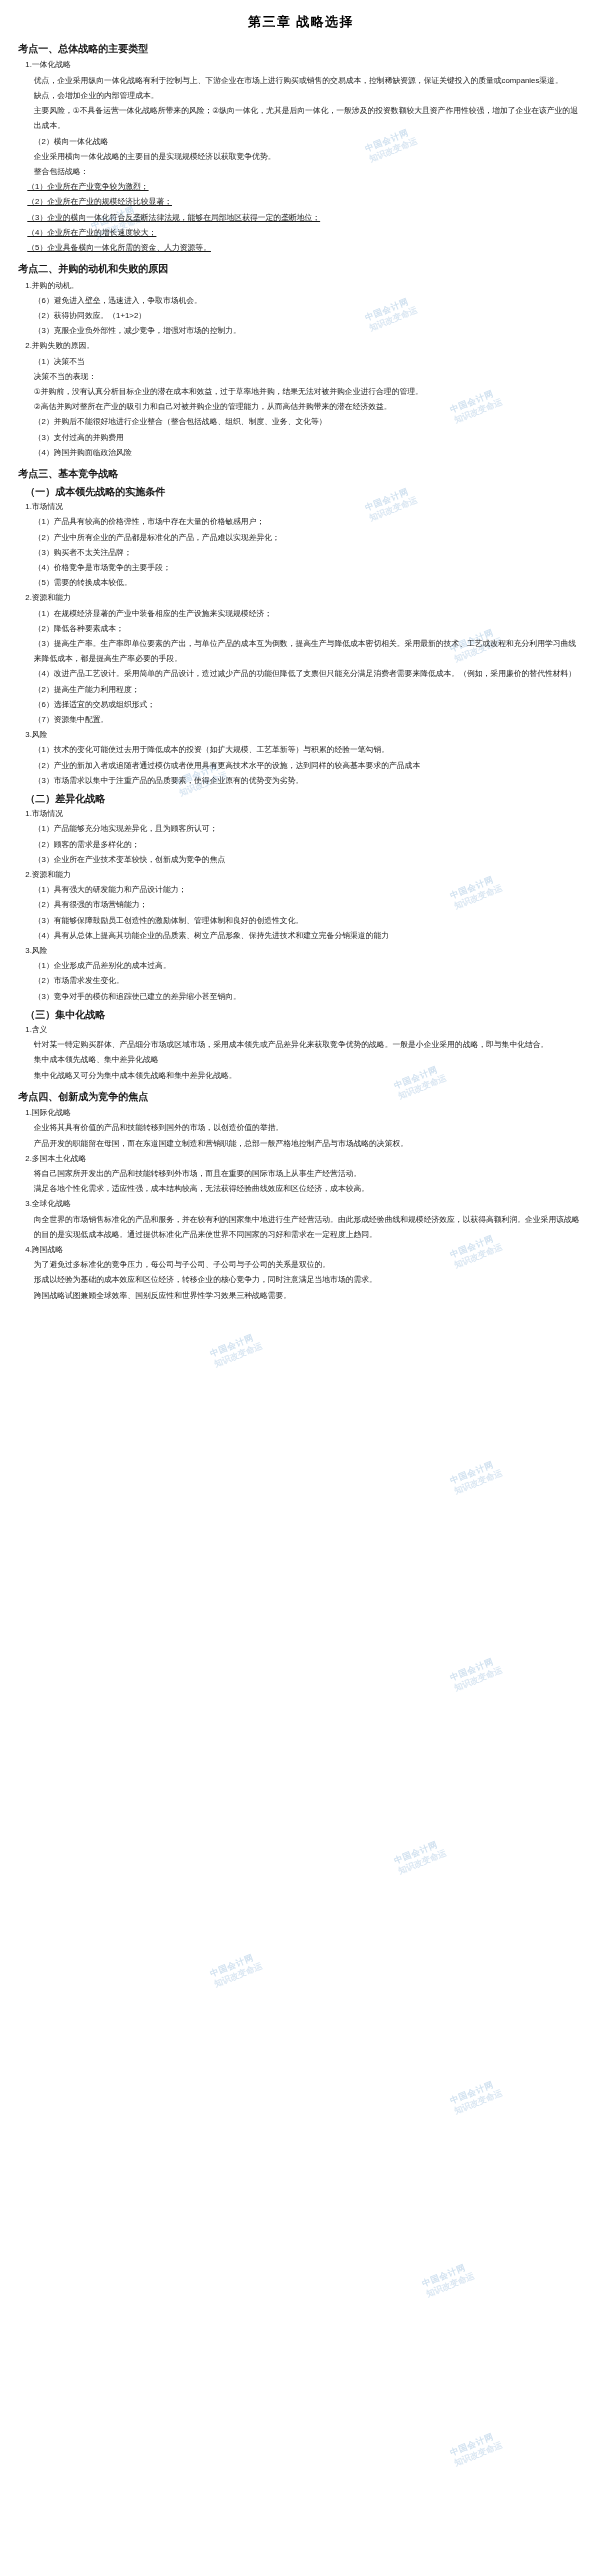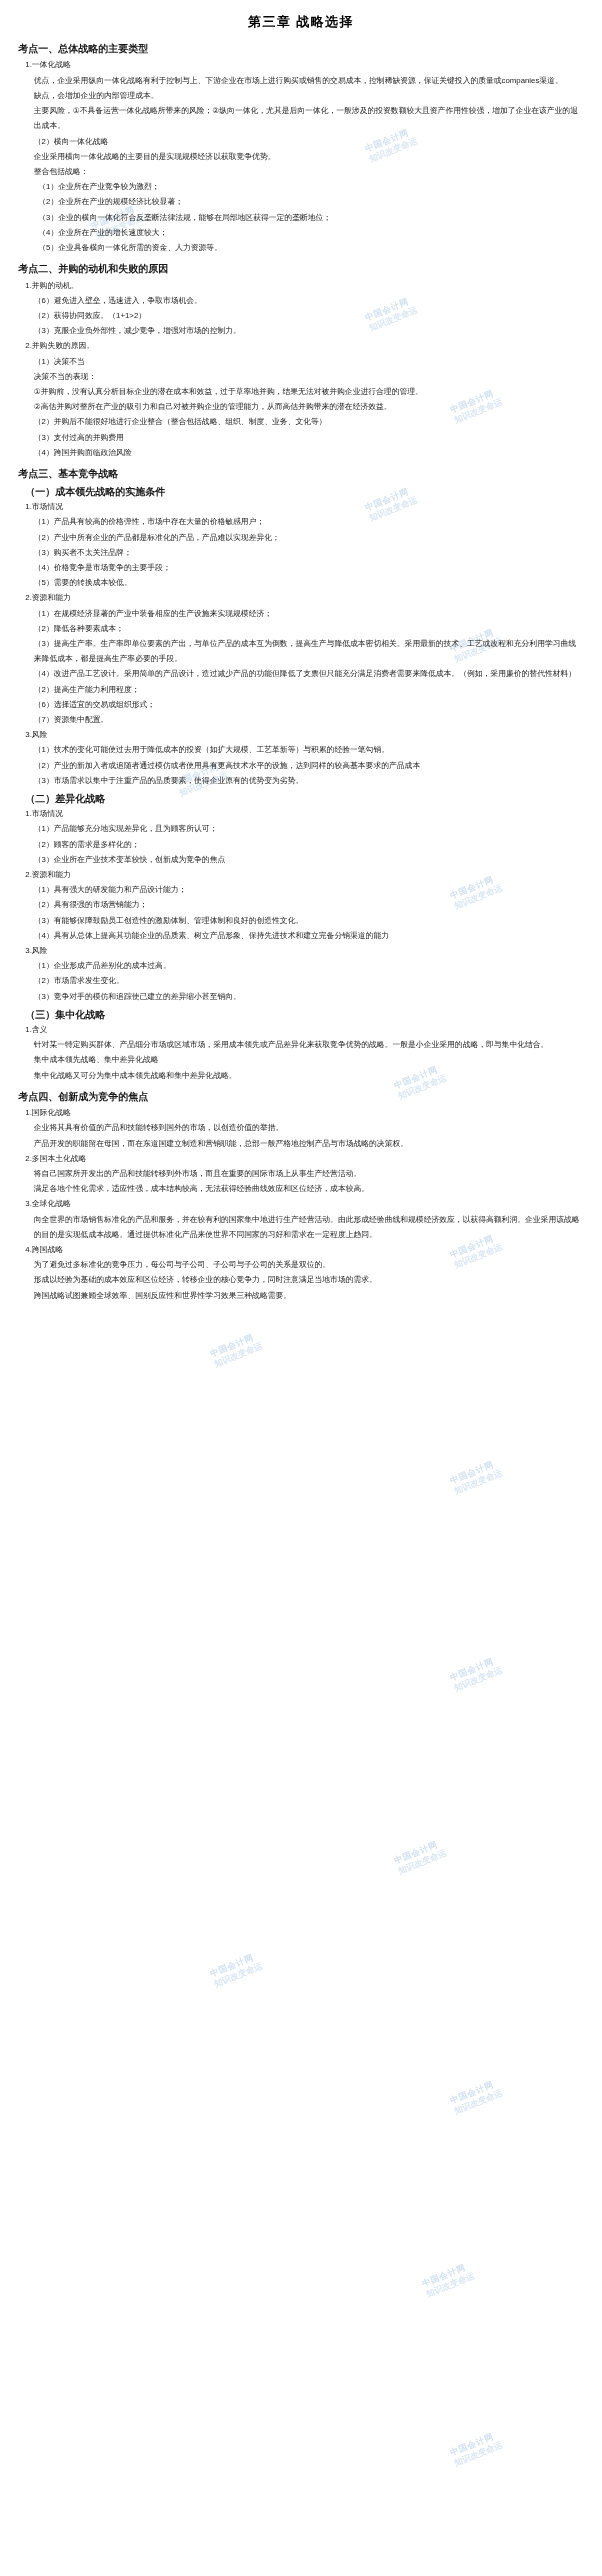--- a/index.html
+++ b/index.html
@@ -30,21 +30,21 @@
     line-height:1.95;
     color:#1a1a1a;
     margin:0;
     padding:0 0 0 0;
     position:relative;
     z-index:2;
   }
   .lv0{margin-left:0px;font-weight:bold;}
   .lv1{margin-left:7px;}
   .lv2{margin-left:15.5px;}
-  .lv3{margin-left:20px;}
+  .lv3{margin-left:9px;text-decoration:underline;}
   .kp{
     font-weight:bold;
     font-size:10px;
     margin-top:7px;
     margin-bottom:1.4px;
   }
   .sub{
     font-weight:bold;
     font-size:10px;
     margin-top:4.2px;

